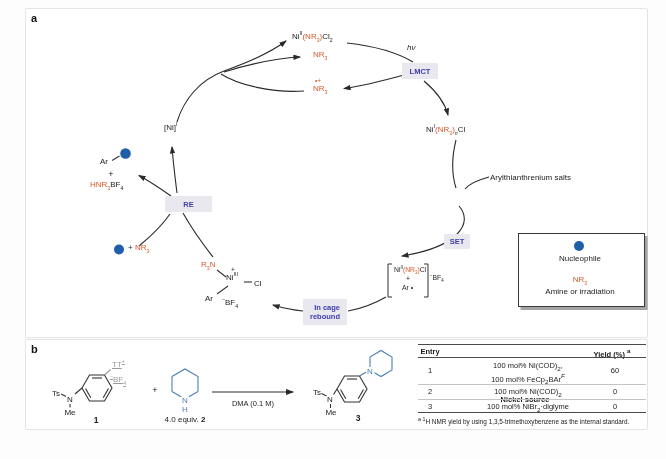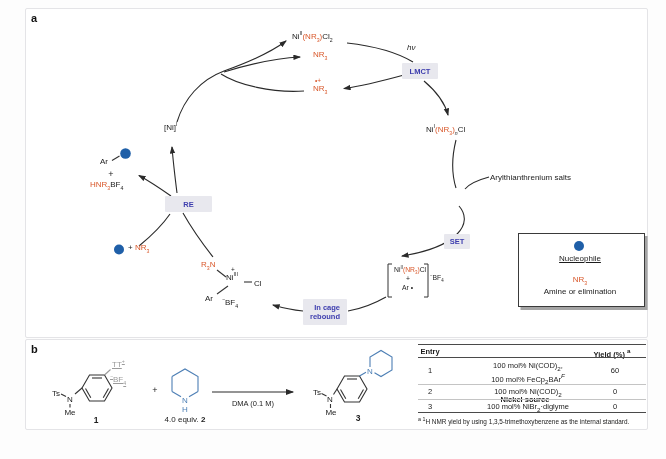--- a/index.html
+++ b/index.html
@@ -155,23 +155,23 @@
   <div class="lbl sm" style="left:430px;top:274px;"><sup>−</sup><span>BF</span><sub>4</sub></div>
 
   <div class="stepbox" style="left:402px;top:63px;width:36px;height:16px;">LMCT</div>
   <div class="stepbox" style="left:444px;top:189px;width:26px;height:15px;margin-top:45px;">SET</div>
   <div class="stepbox" style="left:165px;top:196px;width:47px;height:16px;">RE</div>
   <div class="stepbox" style="left:303px;top:299px;width:44px;height:26px;">In cage
 rebound</div>
 
   <div class="legendbox" style="left:518px;top:233px;width:125px;height:72px;"></div>
   <div class="dot" style="left:574px;top:241px;width:10px;height:10px;"></div>
-  <div class="lbl ctr" style="left:580px;top:255px;text-decoration:underline;">Nucleophile</div>
+  <div class="lbl ctr" style="left:580px;top:255px;">Nucleophile</div>
   <div class="lbl ctr" style="left:580px;top:276px;"><span class="c-o">NR</span><sub class="c-o">3</sub></div>
-  <div class="lbl ctr" style="left:580px;top:288px;">Amine or elimination</div>
+  <div class="lbl ctr" style="left:580px;top:288px;">Amine or irradiation</div>
 
   <div class="panel-label" style="left:31px;top:343px;">b</div>
   <div class="lbl" style="left:112px;top:361px;"><span class="c-g">TT</span><sup class="c-g">+</sup></div>
   <div class="lbl" style="left:110px;top:376px;"><sup class="c-g">−</sup><span class="c-g">BF</span><sub class="c-g">4</sub></div>
   <div class="lbl ctr" style="left:185px;top:416px;"><span>4.0 equiv. </span><span class="c-bold">2</span></div>
 
   <div class="rule" style="left:418px;top:344px;width:228px;"></div>
   <div class="cell hdr ctr" style="left:430px;top:347px;">Entry</div>
   <div class="cell hdr ctr" style="left:525px;top:347px;margin-top:48px;">Nickel source</div>
   <div class="cell ctr" style="left:612px;top:347px;"><span class="c-bold">Yield (%) </span><sup class="c-bold">a</sup></div>

